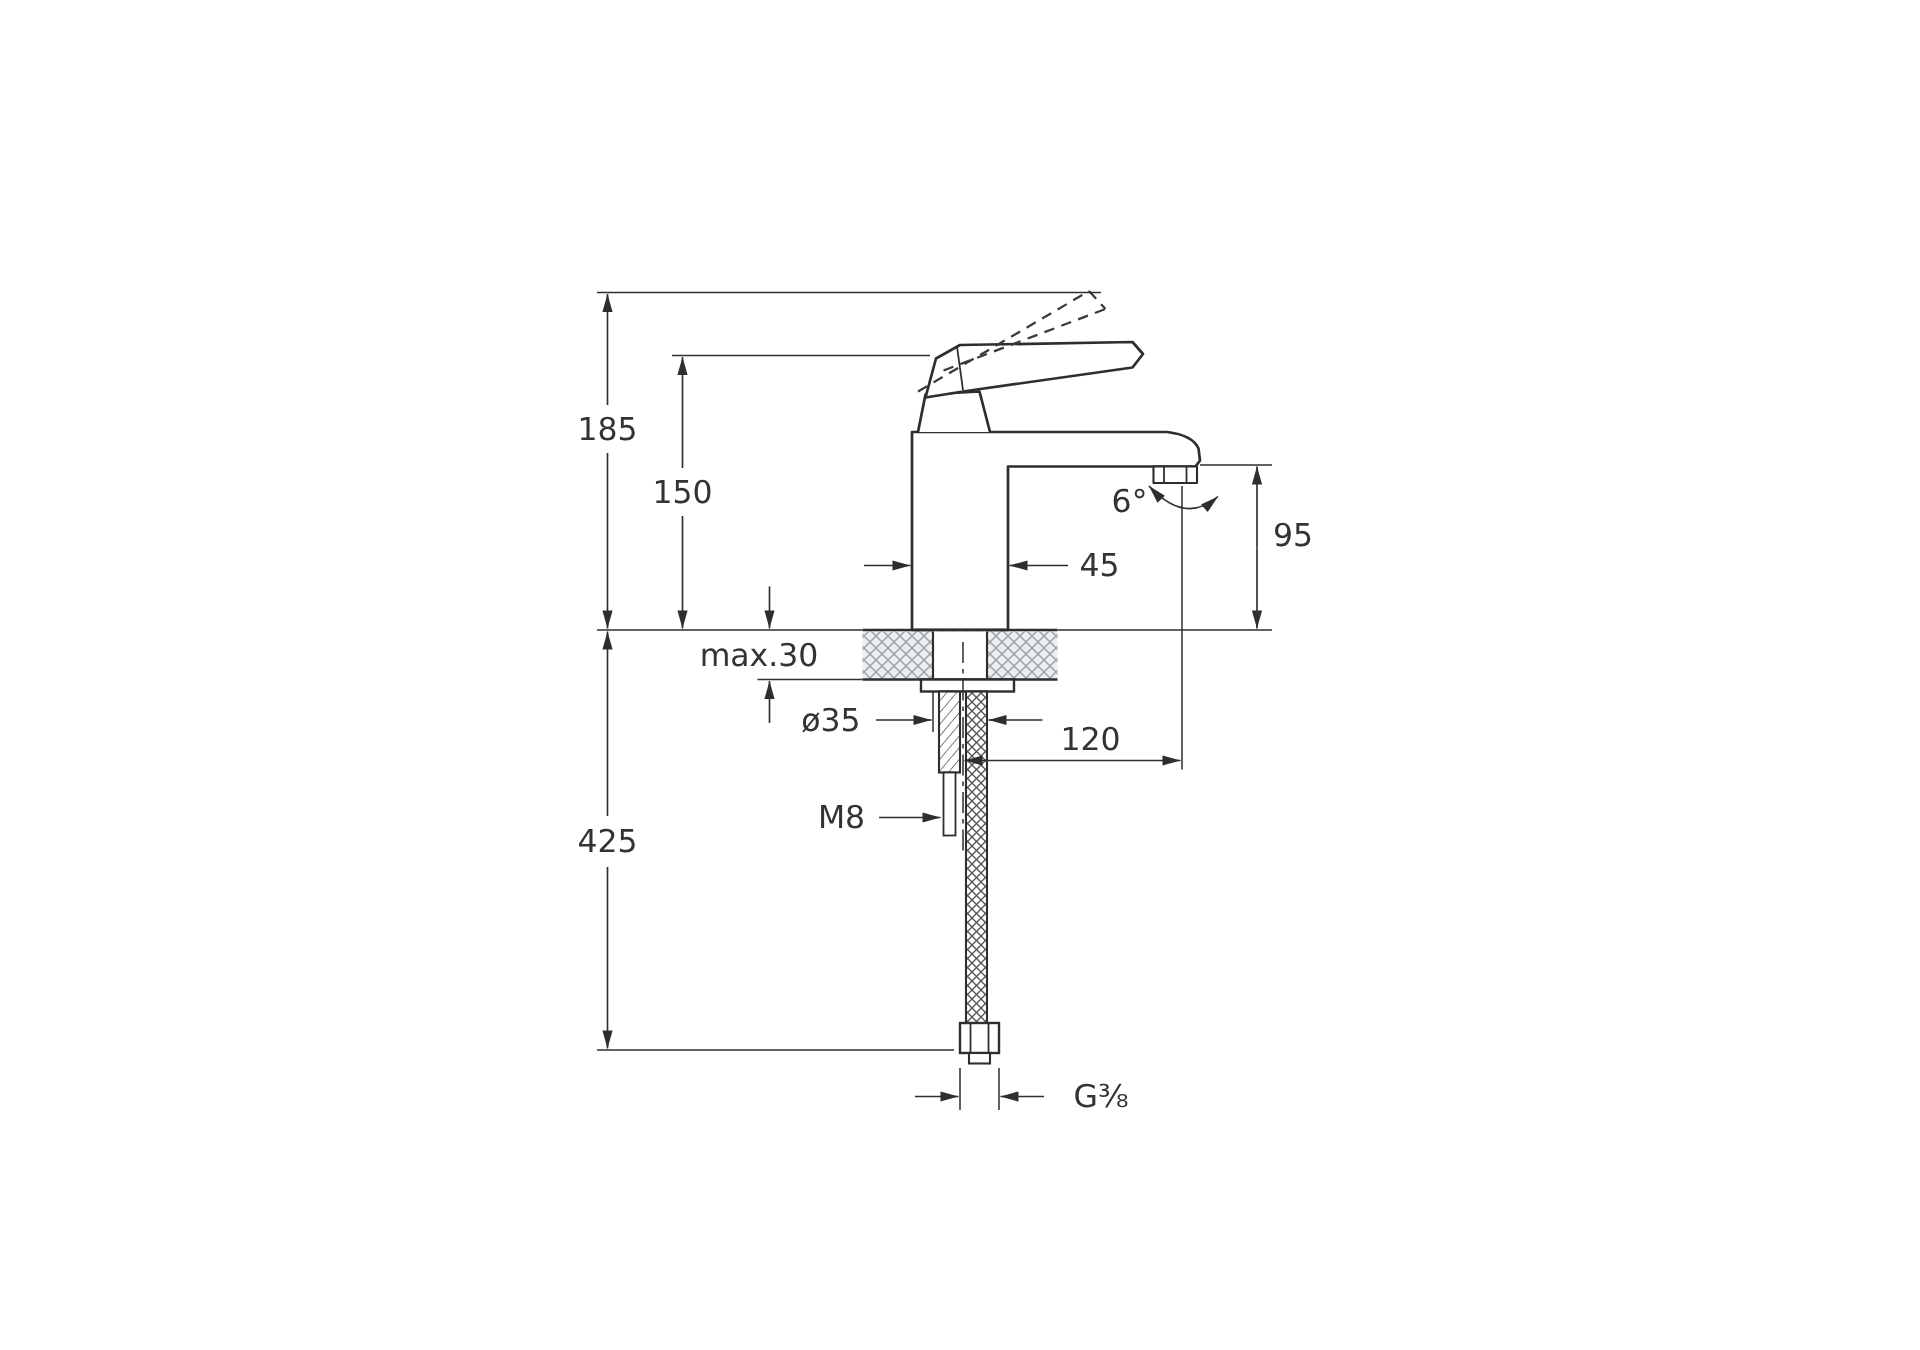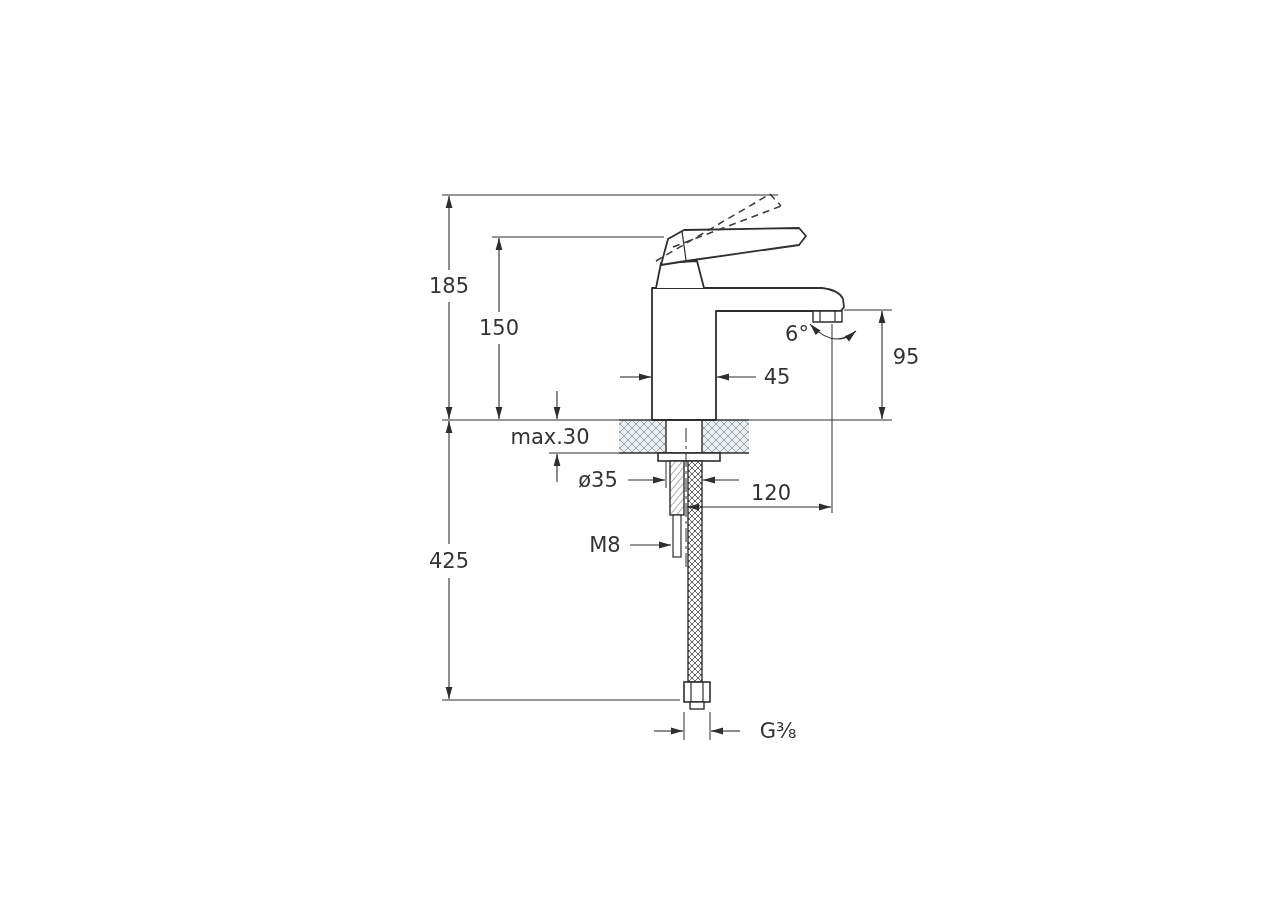--- a/index.html
+++ b/index.html
@@ -7,21 +7,20 @@
     padding: 0;
     background: #ffffff;
   }
   .canvas {
     position: relative;
     width: 1176px;
     height: 900px;
     background: #ffffff;
     overflow: hidden;
     font-family: "DejaVu Sans", "Liberation Sans", sans-serif;
-    padding-left: 44px;
   }
   svg { display: block; width: 1280px; height: 900px; }
   text {
     font-family: "DejaVu Sans", "Liberation Sans", sans-serif;
     font-size: 21px;
     fill: #333333;
   }
 </style>
 </head>
 <body>

